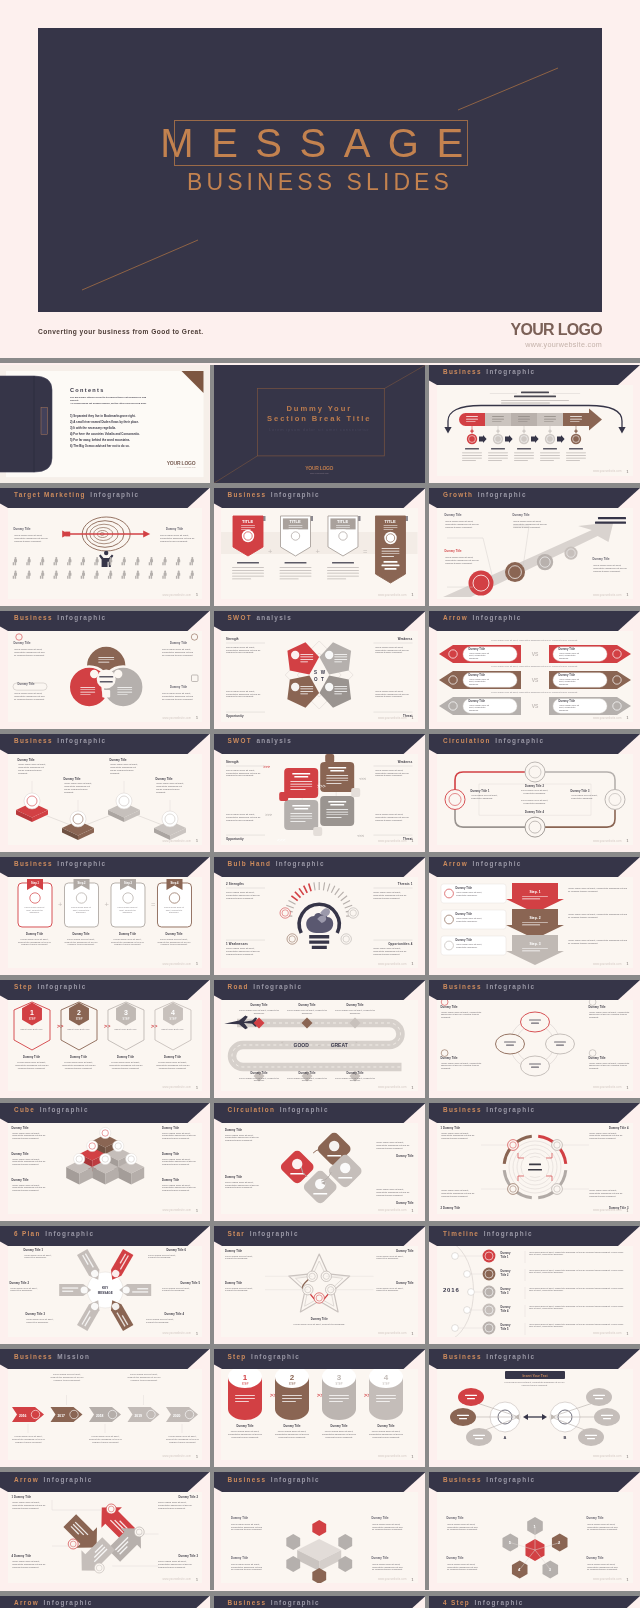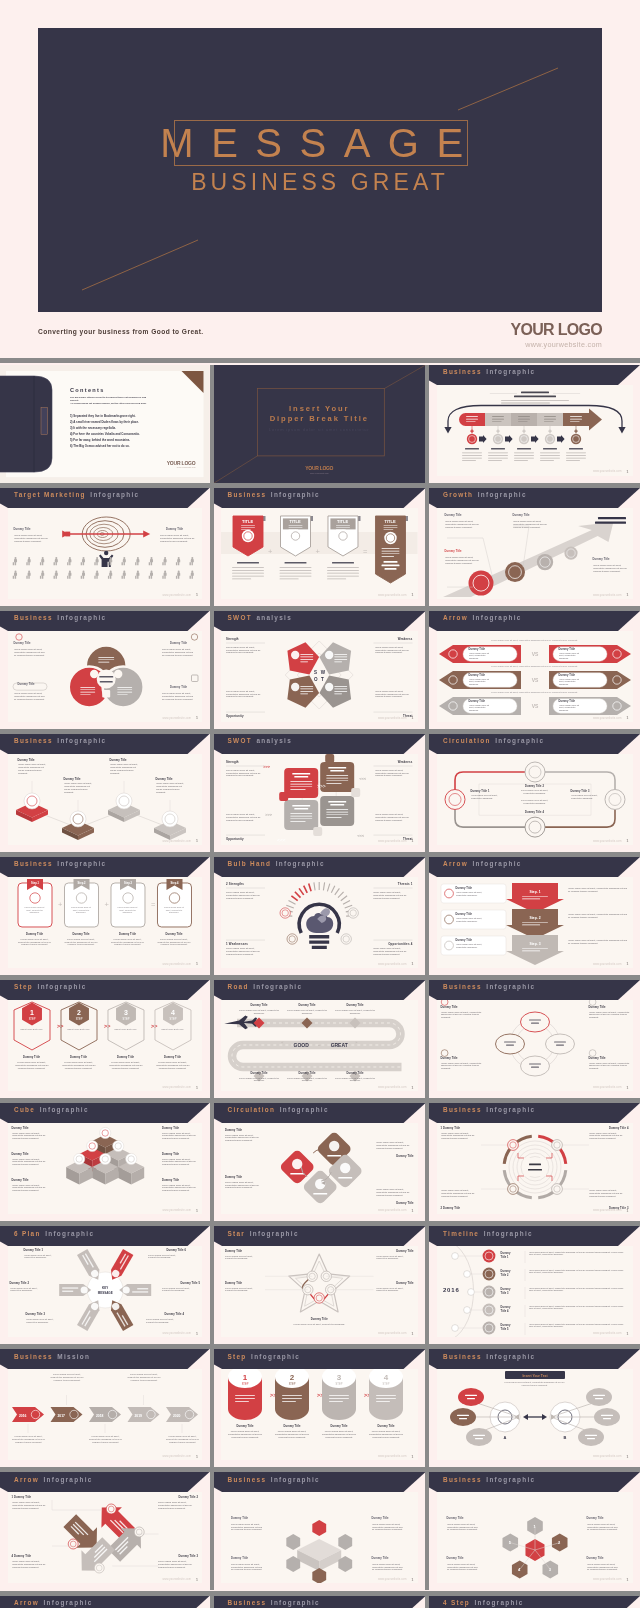--- a/index.html
+++ b/index.html
@@ -69,21 +69,21 @@
 
 <div class="page">
 <div class="hero">
 <svg class="diagonals" width="564" height="284">
         <line x1="420" y1="82" x2="520" y2="40" stroke="#8f6345" stroke-width="1"></line>
         <line x1="44" y1="262" x2="160" y2="212" stroke="#8f6345" stroke-width="1"></line>
       </svg>
 <div class="hero-title-box">
         <div class="hero-title">MESSAGE</div>
       </div>
-<div class="hero-sub">BUSINESS GREAT</div>
+<div class="hero-sub">BUSINESS SLIDES</div>
 </div>
 <div class="tagline">Converting your business from Good to Great.</div>
 <div class="logo">
       <div class="ln1">YOUR LOGO</div>
       <div class="ln2">www.yourwebsite.com</div>
     </div>
 <div class="sep" style="top:358px"></div>
 <div class="cell" style="left:0px;top:364.50px;width:209.5px;height:118.10px">
 <div class="sl" style="width:209.5px;height:118.1px"><svg width="209.5" height="118.1" viewBox="0 0 209.5 118.1">
           <rect x="0" y="0" width="209.5" height="118.1" fill="#f6efe9"></rect>
@@ -109,22 +109,22 @@
           <div class="l2">www.yourwebsite.com</div>
         </div></div>
 </div>
 <div class="cell" style="left:213.5px;top:364.50px;width:211.5px;height:118.10px">
 <div class="sl dark" style="width:211.5px;height:118.1px"><svg width="211.5" height="118.1" viewBox="0 0 211.5 118.1">
           <rect x="0" y="0" width="211.5" height="118.1" fill="#363548"></rect>
           <rect x="43.4" y="23.6" width="126.9" height="67.3" fill="none" stroke="#7a5540" stroke-width="0.7"></rect>
           <line x1="170.3" y1="23.6" x2="211.5" y2="0" stroke="#7a5540" stroke-width="0.6"></line>
           <line x1="43.4" y1="90.9" x2="0" y2="118.1" stroke="#7a5540" stroke-width="0.6"></line>
         </svg><div class="sbt">
-          <div>Insert Your</div>
-          <div>Dipper Break Title</div>
+          <div>Dummy Your</div>
+          <div>Section Break Title</div>
         </div><div class="sbsub">Lorem ipsum dolor sit amet consectetur</div><div class="sblogo">
           <div class="l1">YOUR LOGO</div>
           <div class="l2">www.yourwebsite.com</div>
         </div></div>
 </div>
 <div class="cell" style="left:429.0px;top:364.50px;width:211.0px;height:118.10px">
 <div class="sl" style="width:211.0px;height:118.1px">
         <div class="body" style="left:7.5px;top:20.0px;width:196.0px;height:91.1px">
           <svg class="bsvg" width="196.0" height="91.1" viewBox="0 0 196.0 91.1">
             <rect x="84.00" y="6.50" width="28.00" height="1.8" rx="0.5" fill="#4a4852"></rect>

